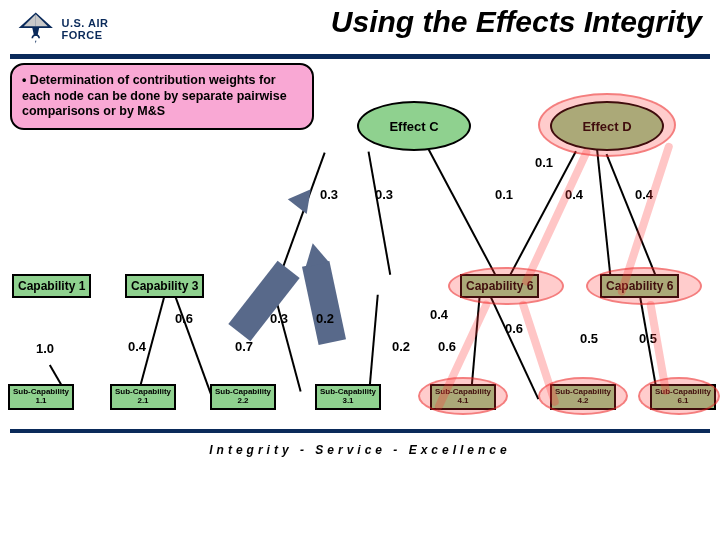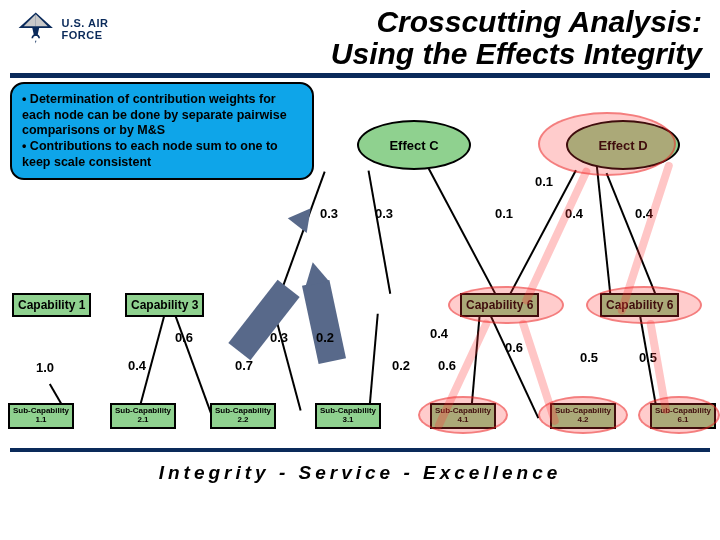--- a/index.html
+++ b/index.html
@@ -78,41 +78,41 @@
     padding: 2px 3px;
     font-size: 8px;
     font-weight: bold;
     text-align: center;
     line-height: 1.1;
   }
   .callout {
     position: absolute;
     border: 2px solid #000;
     border-radius: 14px;
-    background: #0ea5e9;
+    background: #f9a8d4;
     padding: 8px 10px;
     font-size: 12.5px;
     font-weight: bold;
     line-height: 1.25;
   }
   .weight {
     position: absolute;
     font-size: 13px;
     font-weight: bold;
   }
   .foot-hr {
     margin: 0 10px;
     height: 4px;
     background: #0a2a5a;
   }
   .motto {
     text-align: center;
     font-style: italic;
     font-weight: bold;
-    font-size: 19px;
+    font-size: 12px;
     letter-spacing: 4px;
     color: #000;
     margin-top: 10px;
   }
   .marker-hl {
     position: absolute;
     border-radius: 50%;
     background: rgba(255,50,50,0.25);
     border: 2px solid rgba(230,30,30,0.45);
   }
@@ -144,21 +144,20 @@
     <svg width="60" height="44" viewBox="0 0 60 44">
       <path d="M30 4 L50 22 L34 22 L30 40 L26 22 L10 22 Z" fill="#0a2a5a"></path>
       <path d="M30 6 L16 20 L30 20 Z" fill="#c9c9c9"></path>
       <path d="M30 6 L44 20 L30 20 Z" fill="#c9c9c9"></path>
       <circle cx="30" cy="34" r="3" fill="#fff"></circle>
       <path d="M26 34 A4 4 0 0 1 34 34" stroke="#0a2a5a" stroke-width="2" fill="none"></path>
     </svg>
     <div class="logo-text">U.S. AIR FORCE</div>
   </div>
   <div class="title">
-    <div>Crosscutting Analysis:</div>
     <div>Using the Effects Integrity</div>
   </div>
 </div>
 <div class="hr-bar"></div>
 
 <div class="canvas">
 
   <div class="line" style="left:40px;top:305px;width:40px;transform:rotate(60deg)"></div>
   <div class="line" style="left:155px;top:235px;width:95px;transform:rotate(105deg)"></div>
   <div class="line" style="left:165px;top:235px;width:110px;transform:rotate(70deg)"></div>
@@ -175,27 +174,26 @@
   <div class="line" style="left:600px;top:215px;width:130px;transform:rotate(-96deg)"></div>
   <div class="line" style="left:645px;top:215px;width:130px;transform:rotate(-112deg)"></div>
 
   <div style="position:absolute;left:240px;top:202px;width:28px;height:80px;background:#58698a;transform:rotate(38deg)"></div>
   <div class="arrow-strong" style="left:282px;top:128px;border-bottom:22px solid #58698a;transform:rotate(38deg)"></div>
   <div style="position:absolute;left:300px;top:204px;width:28px;height:80px;background:#58698a;transform:rotate(-12deg)"></div>
   <div class="arrow-strong" style="left:293px;top:184px;border-bottom:22px solid #58698a;transform:rotate(-12deg)"></div>
 
   <div class="callout" style="left:0px;top:4px;width:280px">
     <div>• Determination of contribution weights for each node can be done by separate pairwise comparisons or by M&amp;S</div>
-    <div>• Contributions to each node sum to one to keep scale consistent</div>
   </div>
 
   <div class="ellipse" style="left:347px;top:42px;width:110px;height:46px">
       <span>Effect C</span>
     </div>
-  <div class="ellipse" style="left:556px;top:42px;width:110px;height:46px">
+  <div class="ellipse" style="left:540px;top:42px;width:110px;height:46px">
       <span>Effect D</span>
     </div>
 
   <div class="cap-box" style="left:2px;top:215px"><span>Capability 1</span></div>
   <div class="cap-box" style="left:115px;top:215px"><span>Capability 3</span></div>
   <div class="cap-box" style="left:450px;top:215px"><span>Capability 6</span></div>
   <div class="cap-box" style="left:590px;top:215px"><span>Capability 6</span></div>
 
   <div class="sub-box" style="left:-2px;top:325px;white-space:pre">Sub-Capability
 1.1</div>

